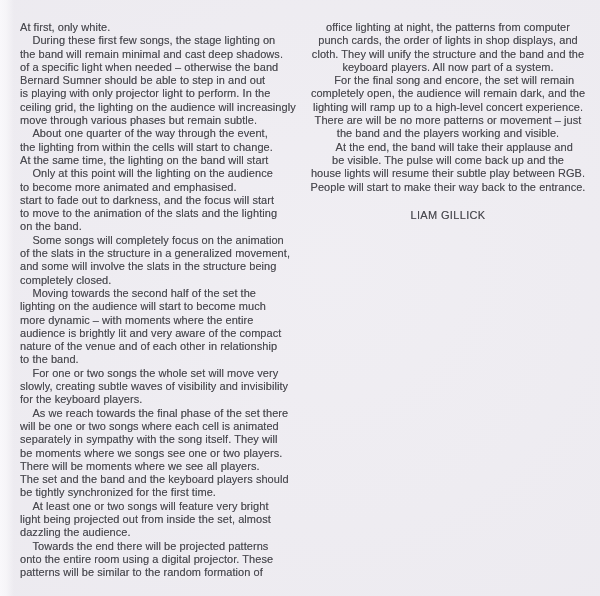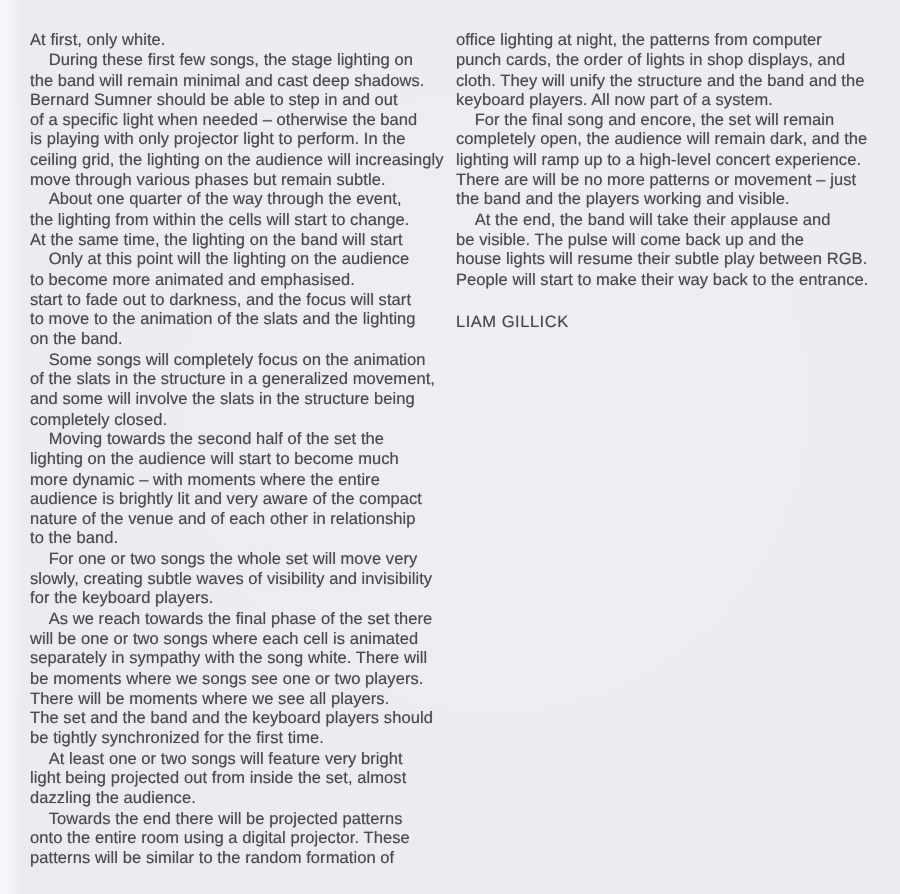--- a/index.html
+++ b/index.html
@@ -55,22 +55,22 @@
 </head>
 <body style="background: rgb(239, 237, 242);">
 
 <div class="page">
   <div class="edge-highlight"></div>
 
   <div class="column left" style="color: rgb(74, 74, 80);">
       <div class="line">At first, only white.</div>
       <div class="line">    During these first few songs, the stage lighting on</div>
       <div class="line">the band will remain minimal and cast deep shadows.</div>
+      <div class="line">of a specific light when needed – otherwise the band</div>
       <div class="line">Bernard Sumner should be able to step in and out</div>
-      <div class="line">of a specific light when needed – otherwise the band</div>
       <div class="line">is playing with only projector light to perform. In the</div>
       <div class="line">ceiling grid, the lighting on the audience will increasingly</div>
       <div class="line">move through various phases but remain subtle.</div>
       <div class="line">    About one quarter of the way through the event,</div>
       <div class="line">the lighting from within the cells will start to change.</div>
       <div class="line">At the same time, the lighting on the band will start</div>
       <div class="line">    Only at this point will the lighting on the audience</div>
       <div class="line">to become more animated and emphasised.</div>
       <div class="line">start to fade out to darkness, and the focus will start</div>
       <div class="line">to move to the animation of the slats and the lighting</div>
@@ -83,34 +83,34 @@
       <div class="line">lighting on the audience will start to become much</div>
       <div class="line">more dynamic – with moments where the entire</div>
       <div class="line">audience is brightly lit and very aware of the compact</div>
       <div class="line">nature of the venue and of each other in relationship</div>
       <div class="line">to the band.</div>
       <div class="line">    For one or two songs the whole set will move very</div>
       <div class="line">slowly, creating subtle waves of visibility and invisibility</div>
       <div class="line">for the keyboard players.</div>
       <div class="line">    As we reach towards the final phase of the set there</div>
       <div class="line">will be one or two songs where each cell is animated</div>
-      <div class="line">separately in sympathy with the song white. There will</div>
+      <div class="line">separately in sympathy with the song itself. They will</div>
       <div class="line">be moments where we songs see one or two players.</div>
       <div class="line">There will be moments where we see all players.</div>
       <div class="line">The set and the band and the keyboard players should</div>
       <div class="line">be tightly synchronized for the first time.</div>
       <div class="line">    At least one or two songs will feature very bright</div>
       <div class="line">light being projected out from inside the set, almost</div>
       <div class="line">dazzling the audience.</div>
       <div class="line">    Towards the end there will be projected patterns</div>
       <div class="line">onto the entire room using a digital projector. These</div>
       <div class="line">patterns will be similar to the random formation of</div>
     </div>
 
-  <div class="column right" style="color: rgb(74, 74, 80);">
+  <div class="column right" style="color: rgb(74, 74, 80); text-align: center;">
     <div>
         <div class="line">office lighting at night, the patterns from computer</div>
         <div class="line">punch cards, the order of lights in shop displays, and</div>
         <div class="line">cloth. They will unify the structure and the band and the</div>
         <div class="line">keyboard players. All now part of a system.</div>
         <div class="line">    For the final song and encore, the set will remain</div>
         <div class="line">completely open, the audience will remain dark, and the</div>
         <div class="line">lighting will ramp up to a high-level concert experience.</div>
         <div class="line">There are will be no more patterns or movement – just</div>
         <div class="line">the band and the players working and visible.</div>

